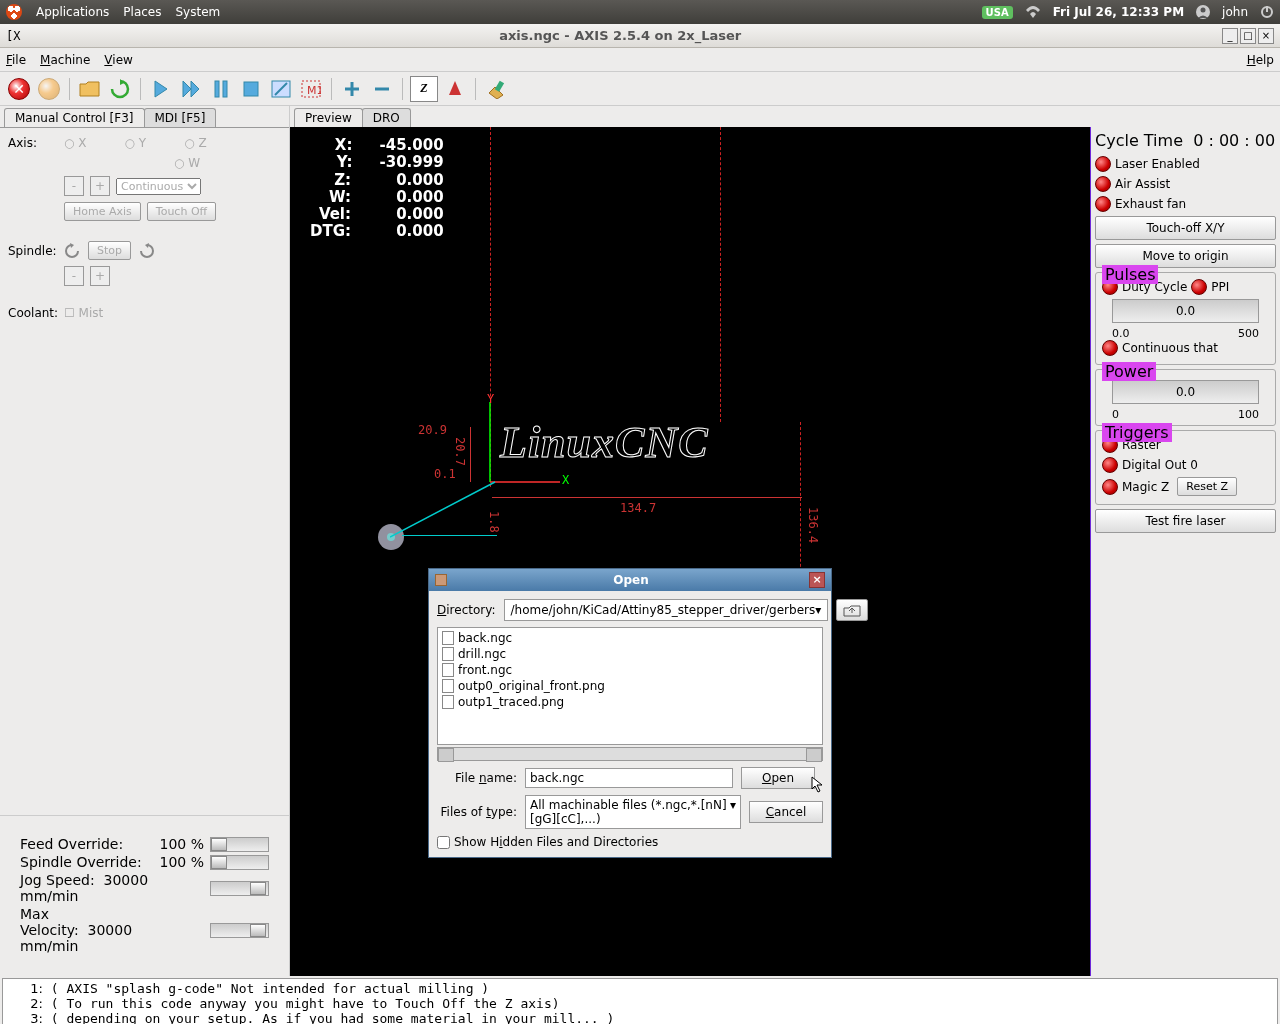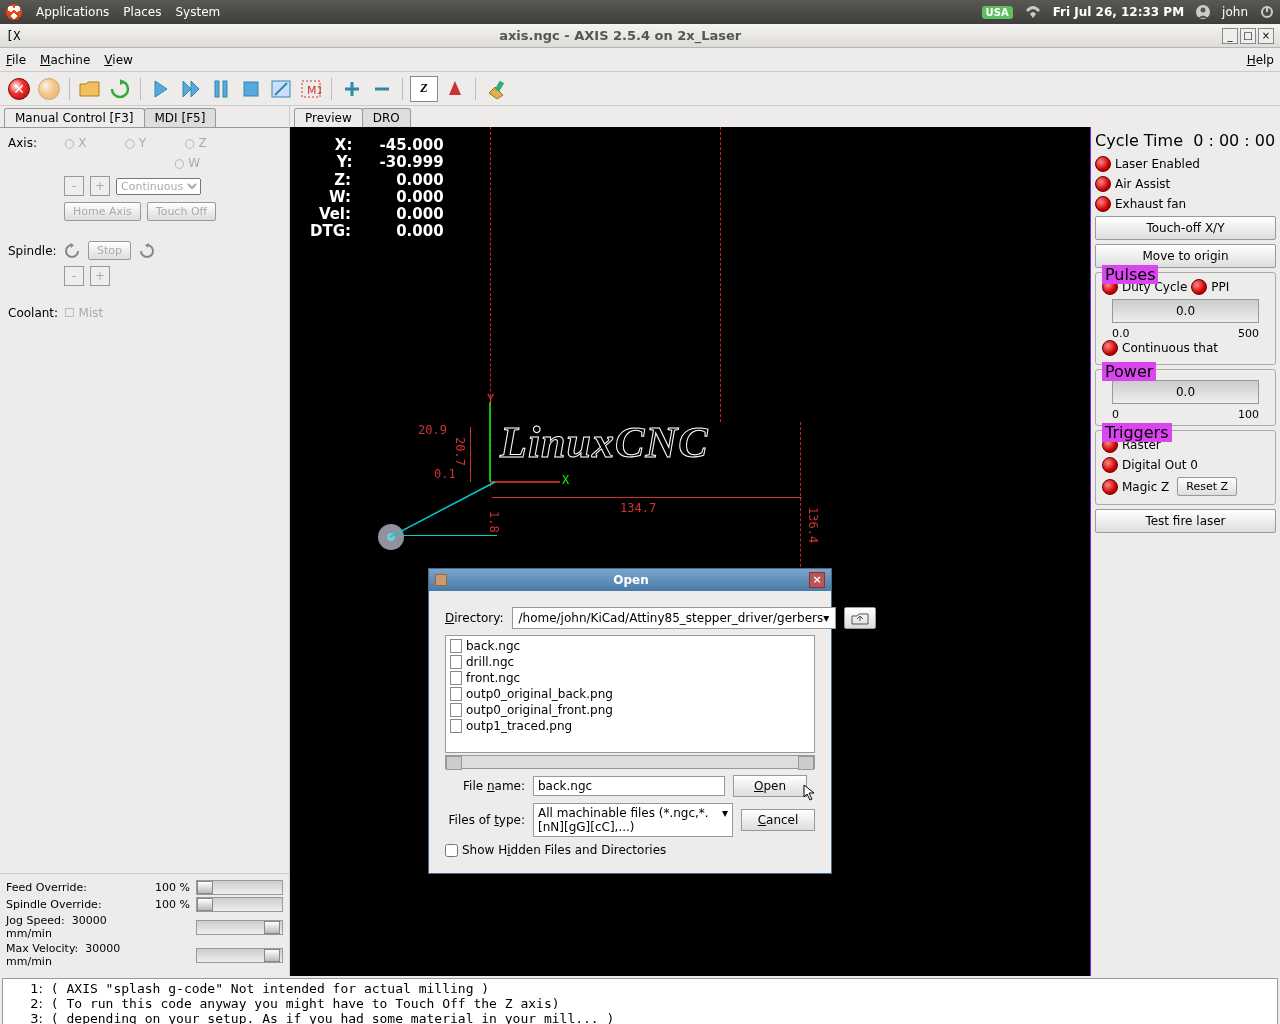--- a/index.html
+++ b/index.html
@@ -43,21 +43,21 @@
 .tab.inactive { background:#ddd; }
 
 
 .mc { padding:8px; font-size:12px; }
 .disabled { color:#aaa; }
 .btn { border:1px solid #999; background:linear-gradient(#fff,#ddd); padding:2px 8px; border-radius:2px; font-size:11px; }
 .btn.disabled { color:#aaa; }
 .small-btn { width:20px; height:20px; text-align:center; border:1px solid #999; background:#eee; display:inline-block; line-height:18px; }
 .row { display:flex; align-items:center; gap:6px; margin-bottom:6px; }
 
-.overrides { padding:6px; border-top:1px solid #ccc; font-size:11px; }
+.overrides { padding:20px; border-top:1px solid #ccc; font-size:14px; }
 .overrides .orow { display:flex; align-items:center; margin-bottom:2px; }
 .overrides .olabel { width:130px; }
 .overrides .oval { width:60px; text-align:right; padding-right:6px; }
 .slider { flex:1; height:15px; border:1px solid #999; background:linear-gradient(#ccc,#eee); position:relative; }
 .slider .thumb { position:absolute; left:0; width:16px; height:13px; background:linear-gradient(#fff,#bbb); border:1px solid #888; }
 
 
 .canvas-wrap { flex:1; display:flex;justify-content:space-between; }
 .canvas-tabs { display:flex; padding-top:2px; padding-left:4px; }
 .canvas-tabs .tab { font-size:12px; }
@@ -77,21 +77,21 @@
 .range { display:flex; justify-content:space-between; font-size:11px; padding:0 10px; }
 
 
 .gcode { height:140px; background:#fff; border:1px solid #999; margin:2px; padding:2px 6px; font-family:monospace; font-size:13px; overflow:hidden; white-space:pre; color:#000; }
 .gcode .ln { color:#000; display:inline-block; width:34px; text-align:right; }
 
 
 .dialog { position:absolute; left:428px; top:568px; width:404px; background:#edeceb; border:1px solid #4a6a8a; box-shadow: 4px 4px 10px rgba(0,0,0,.4); }
 .dialog-title { height:22px; background:linear-gradient(#7aa5cc,#4a7aa8); color:#fff; font-weight:bold; display:flex; align-items:center; padding:0 6px; }
 .dialog-title .x { margin-left:auto; width:16px; height:16px; background:#b55; color:#fff; text-align:center; line-height:14px; border:1px solid #833; font-size:11px; }
-.dialog-body { padding:16px; font-size:12px; }
+.dialog-body { padding:8px; font-size:12px; }
 .dir-row { display:flex; align-items:center; gap:8px; margin-bottom:6px; }
 .dir-box { flex:1; border:1px solid #999; background:#fff; padding:3px 6px; display:flex; align-items:center; justify-content:space-between; }
 .file-list { border:1px solid #999; background:#fff; height:118px; padding:2px; overflow:hidden; }
 .file-list div { padding:1px 2px; display:flex; align-items:center; gap:4px; }
 .file-icon { width:12px; height:14px; border:1px solid #888; background:#fff; display:inline-block; }
 .field-row { display:flex; align-items:center; gap:8px; margin-top:6px; }
 .field-row label { width:80px; text-align:right; }
 .field-row input, .field-row .combo { flex:1; border:1px solid #999; background:#fff; padding:2px 4px; font-size:12px; }
 .field-row .dbtn { width:74px; border:1px solid #999; background:linear-gradient(#fff,#ddd); padding:3px 0; text-align:center; }
 .chk-row { margin-top:6px; display:flex; align-items:center; gap:4px; }
@@ -458,21 +458,20 @@
           <svg width="18" height="14">
             <path d="M1 5 L6 5 L8 3 L17 3 L17 13 L1 13 Z" fill="none" stroke="#555"></path>
             <path d="M9 10 L9 6 M6 8 L9 5 L12 8" fill="none" stroke="#555"></path>
           </svg>
         </span>
     </div>
     <div class="file-list" id="filelist">
         <div><span class="file-icon"></span>back.ngc</div>
         <div><span class="file-icon"></span>drill.ngc</div>
         <div><span class="file-icon"></span>front.ngc</div>
-        <div><span class="file-icon"></span>outp0_original_back.png</div>
         <div><span class="file-icon"></span>outp0_original_front.png</div>
         <div><span class="file-icon"></span>outp1_traced.png</div>
       </div>
     <div class="scrollbar-h"></div>
     <div class="field-row">
       <label>File <u>n</u>ame:</label>
       <input value="back.ngc" style="">
       <div class="dbtn"><u>O</u>pen</div>
       <span style="position:relative;width:0">
           <svg style="position:absolute;left:-12px;top:-2px" width="14" height="18">

